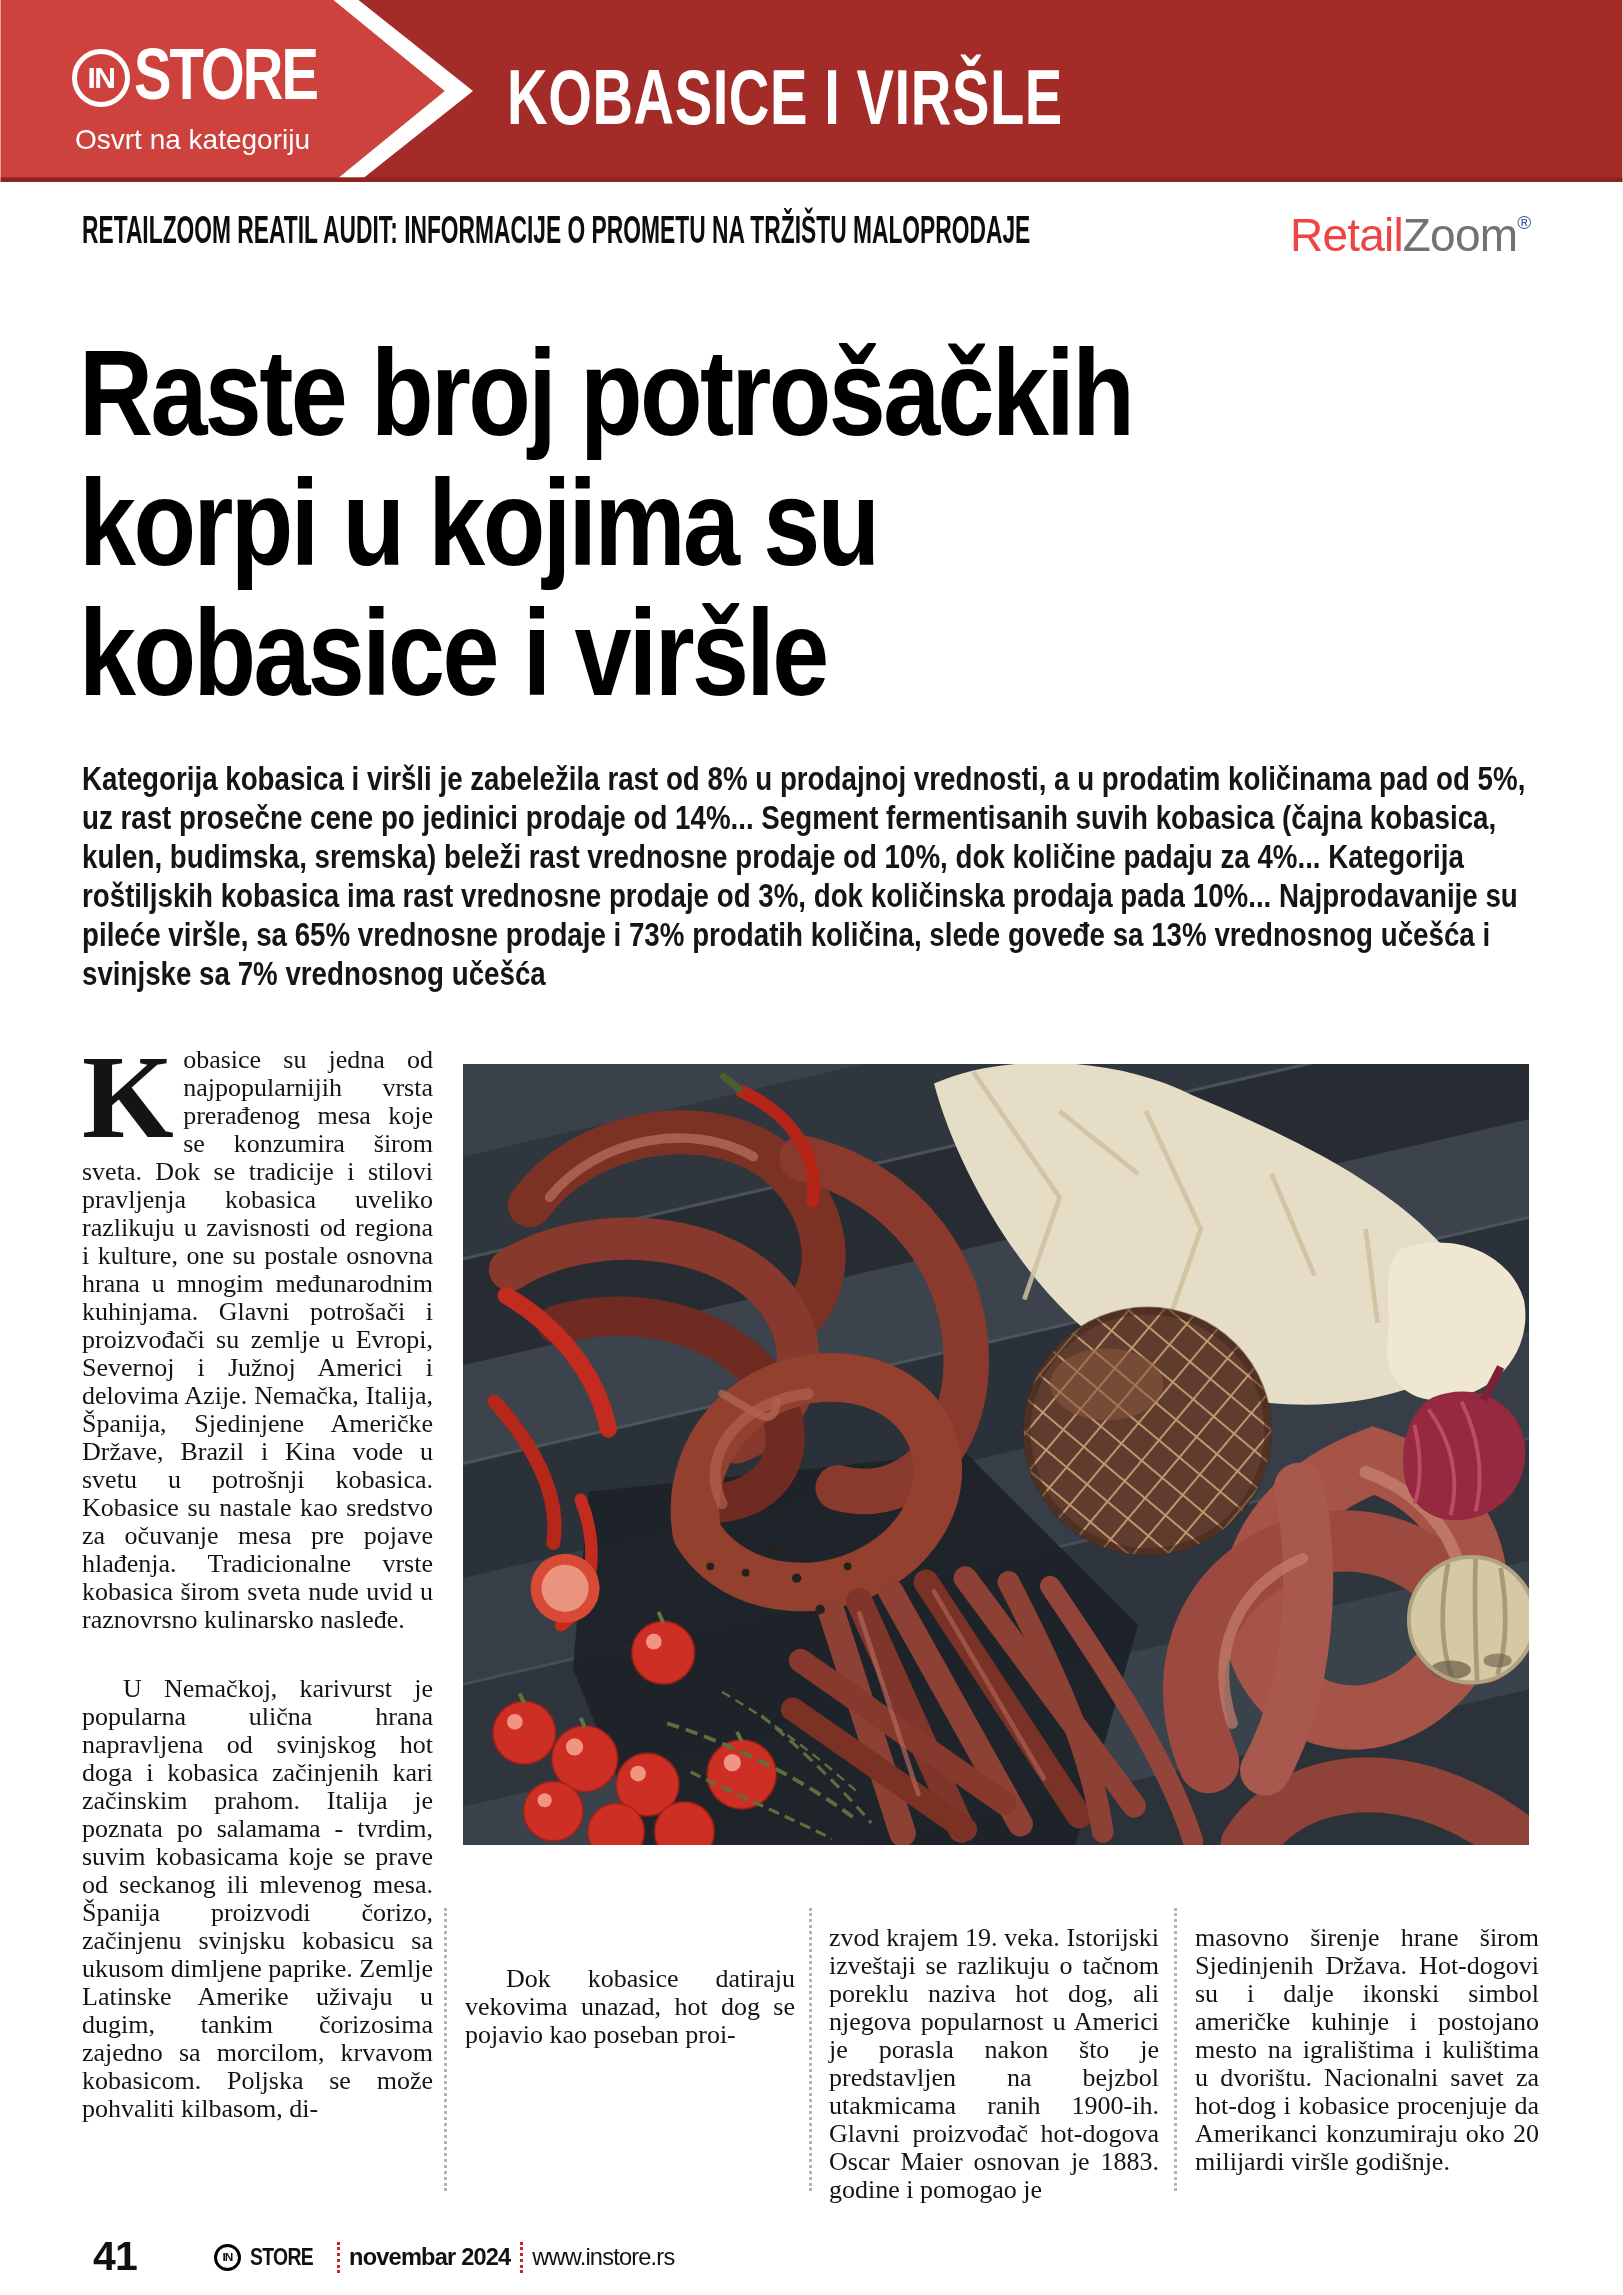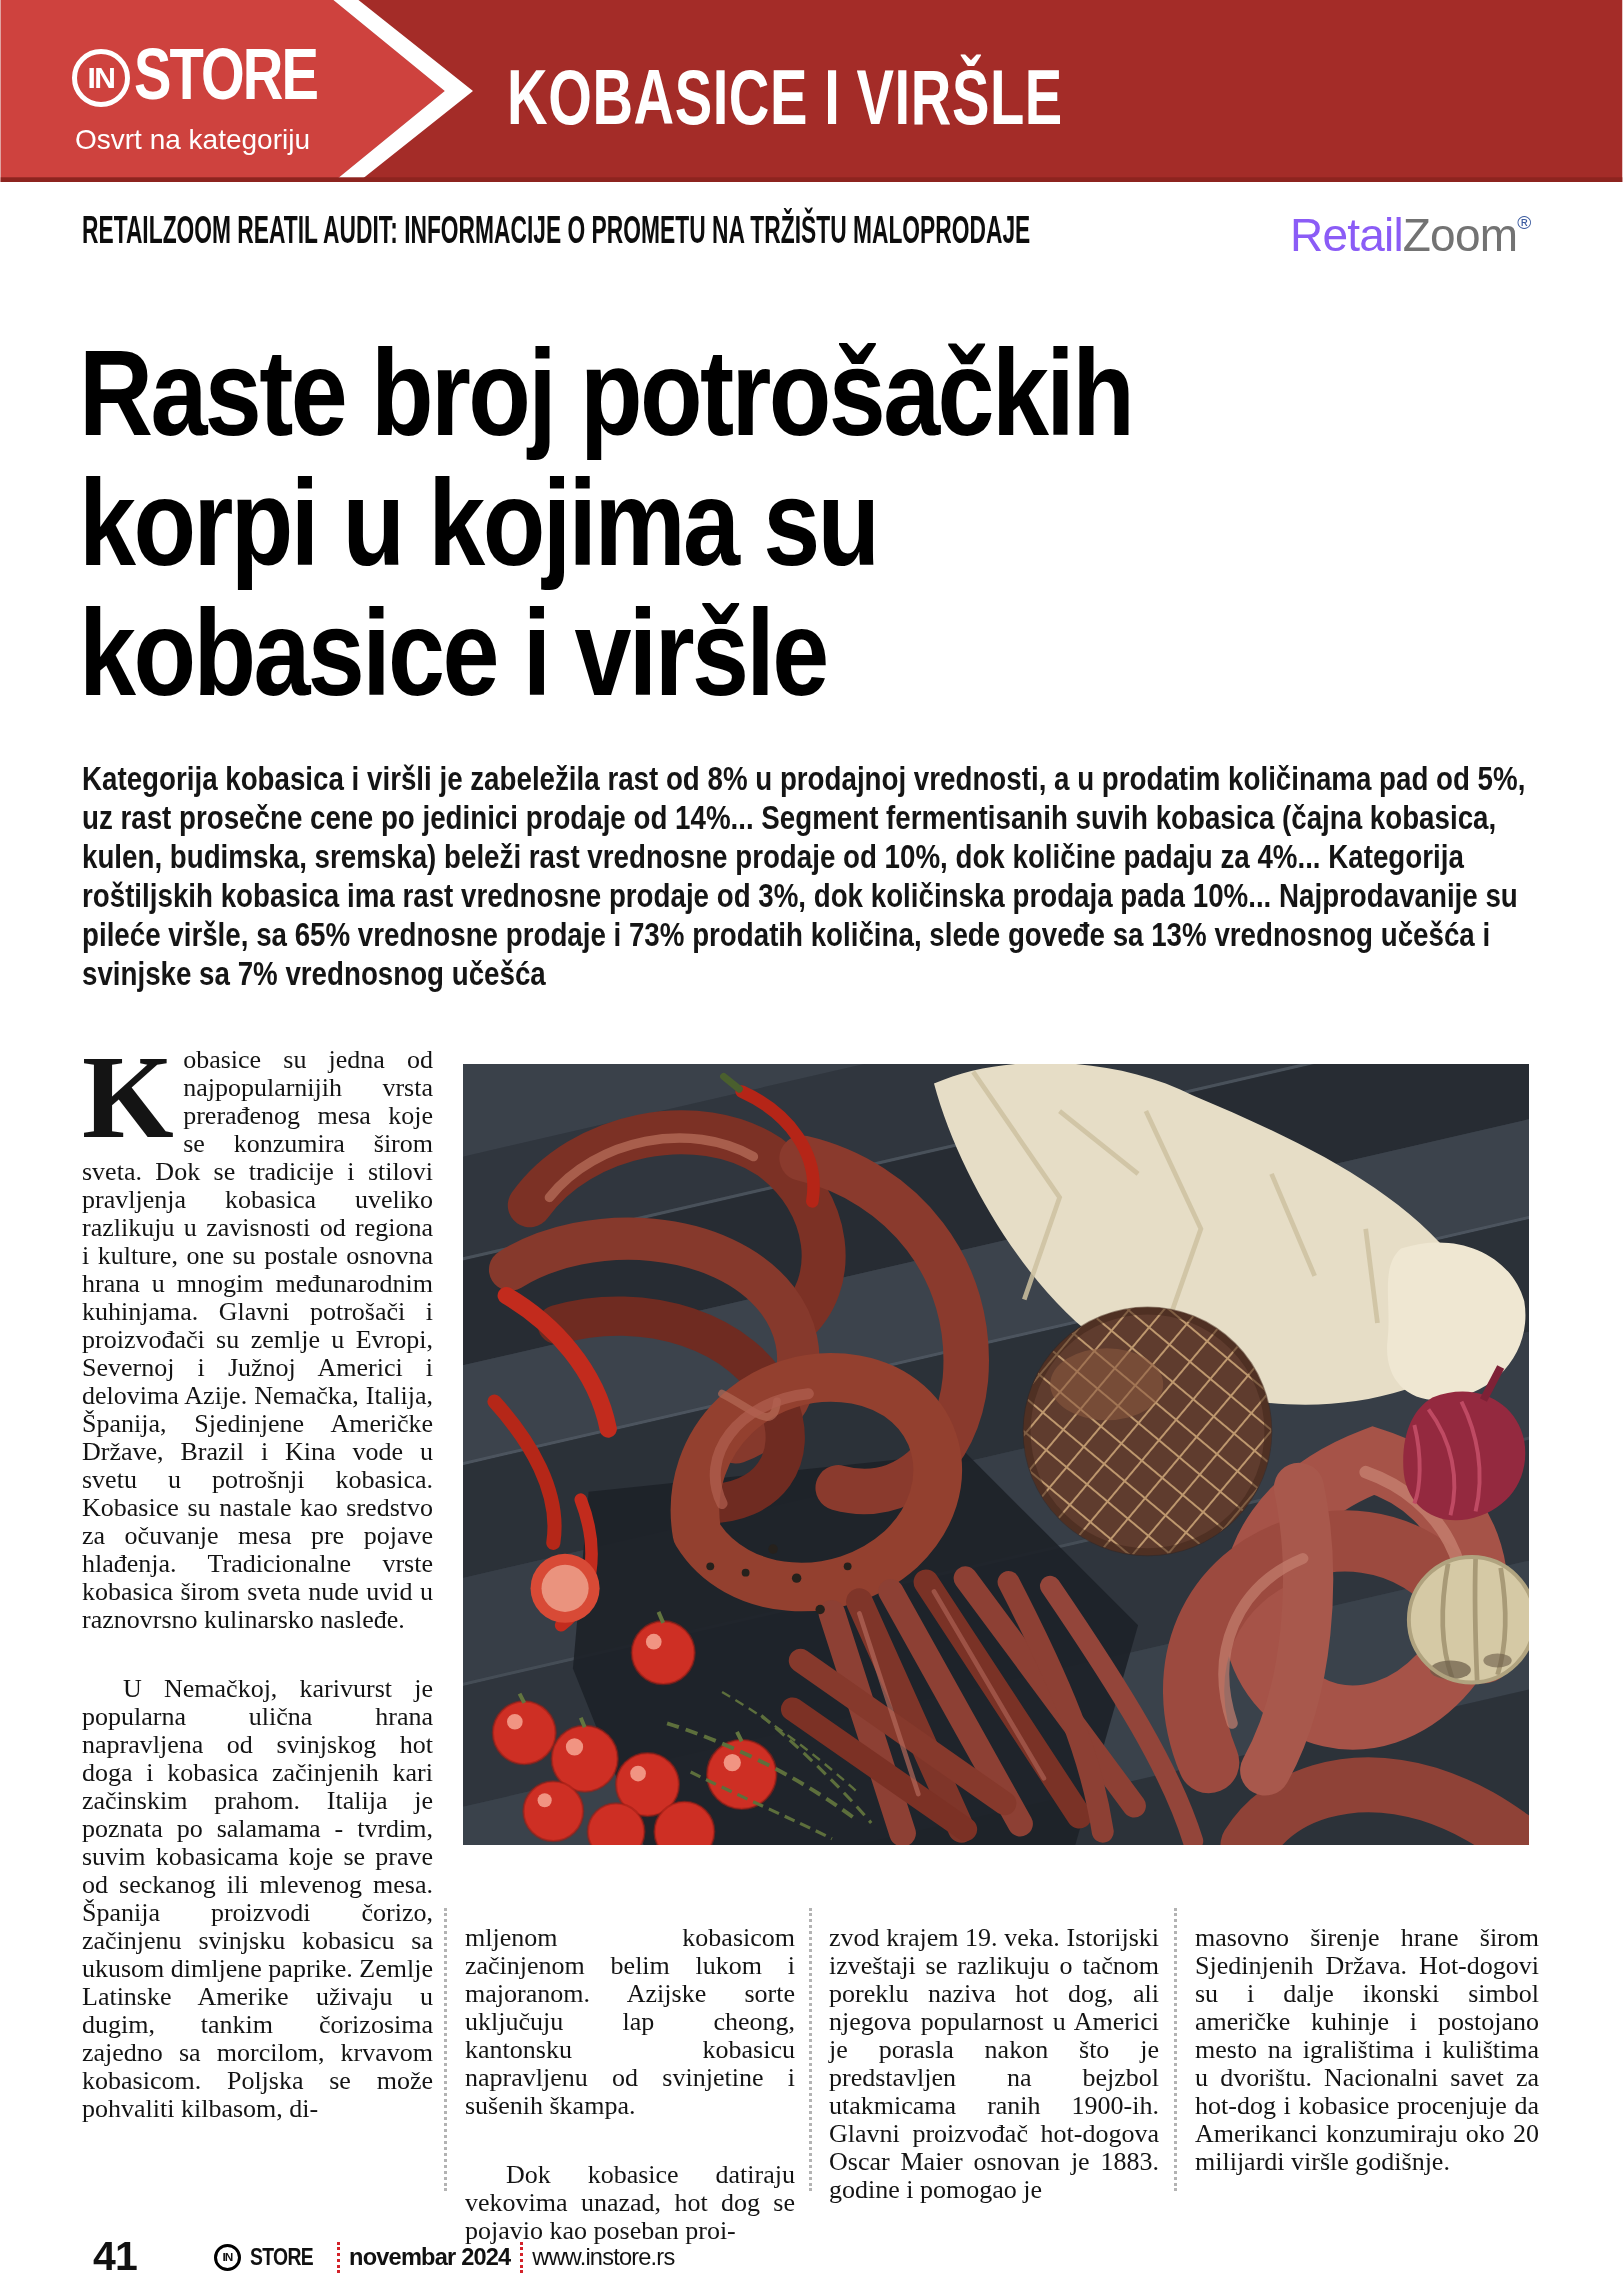--- a/index.html
+++ b/index.html
@@ -80,21 +80,21 @@
   </div>
   <div class="abs logo-circle">
     <span>IN</span>
   </div>
   <div class="abs logo-store">STORE</div>
   <div class="abs tagline">Osvrt na kategoriju</div>
   <div class="abs cat-title">KOBASICE I VIRŠLE</div>
 
   <div class="abs kicker">RETAILZOOM REATIL AUDIT: INFORMACIJE O PROMETU NA TRŽIŠTU MALOPRODAJE</div>
   <div class="abs rzlogo">
-    <span style="color:#8b5cf6;">Retail</span><span style="color:#737373;">Zoom</span><span class="rz-sup" style="color:#3a5a9f;">®</span>
+    <span style="color:#ef4444;">Retail</span><span style="color:#737373;">Zoom</span><span class="rz-sup" style="color:#3a5a9f;">®</span>
   </div>
 
   <div class="abs headline">
     <div>Raste broj potrošačkih</div>
     <div>korpi u kojima su</div>
     <div>kobasice i viršle</div>
   </div>
 
   <div class="abs intro">Kategorija kobasica i viršli je zabeležila rast od 8% u prodajnoj vrednosti, a u prodatim količinama pad od 5%, uz rast prosečne cene po jedinici prodaje od 14%... Segment fermentisanih suvih kobasica (čajna kobasica, kulen, budimska, sremska) beleži rast vrednosne prodaje od 10%, dok količine padaju za 4%... Kategorija roštiljskih kobasica ima rast vrednosne prodaje od 3%, dok količinska prodaja pada 10%... Najprodavanije su pileće viršle, sa 65% vrednosne prodaje i 73% prodatih količina, slede goveđe sa 13% vrednosnog učešća i svinjske sa 7% vrednosnog učešća</div>
 
@@ -244,21 +244,20 @@
           <circle cx="490" cy="640" r="5"></circle>
       </g>
     </svg>
   </div>
 
   <div class="abs vsep vsep1"></div>
   <div class="abs vsep vsep2"></div>
   <div class="abs vsep vsep3"></div>
 
   <div class="abs serifcol col2">
-    <p class="para0">mljenom kobasicom začinjenom belim lukom i majoranom. Azijske sorte uključuju lap cheong, kantonsku kobasicu napravljenu od svinjetine i sušenih škampa.</p>
     <p class="para2">Dok kobasice datiraju vekovima unazad, hot dog se pojavio kao poseban proi-</p>
   </div>
   <div class="abs serifcol col3">
     <p class="para0">zvod krajem 19. veka. Istorijski izveštaji se razlikuju o tačnom poreklu naziva hot dog, ali njegova popularnost u Americi je porasla nakon što je predstavljen na bejzbol utakmicama ranih 1900-ih. Glavni proizvođač hot-dogova Oscar Maier osnovan je 1883. godine i pomogao je</p>
   </div>
   <div class="abs serifcol col4">
     <p class="para0">masovno širenje hrane širom Sjedinjenih Država. Hot-dogovi su i dalje ikonski simbol američke kuhinje i postojano mesto na igralištima i kulištima u dvorištu. Nacionalni savet za hot-dog i kobasice procenjuje da Amerikanci konzumiraju oko 20 milijardi viršle godišnje.</p>
   </div>
 
   <div class="abs pageno">41</div>

